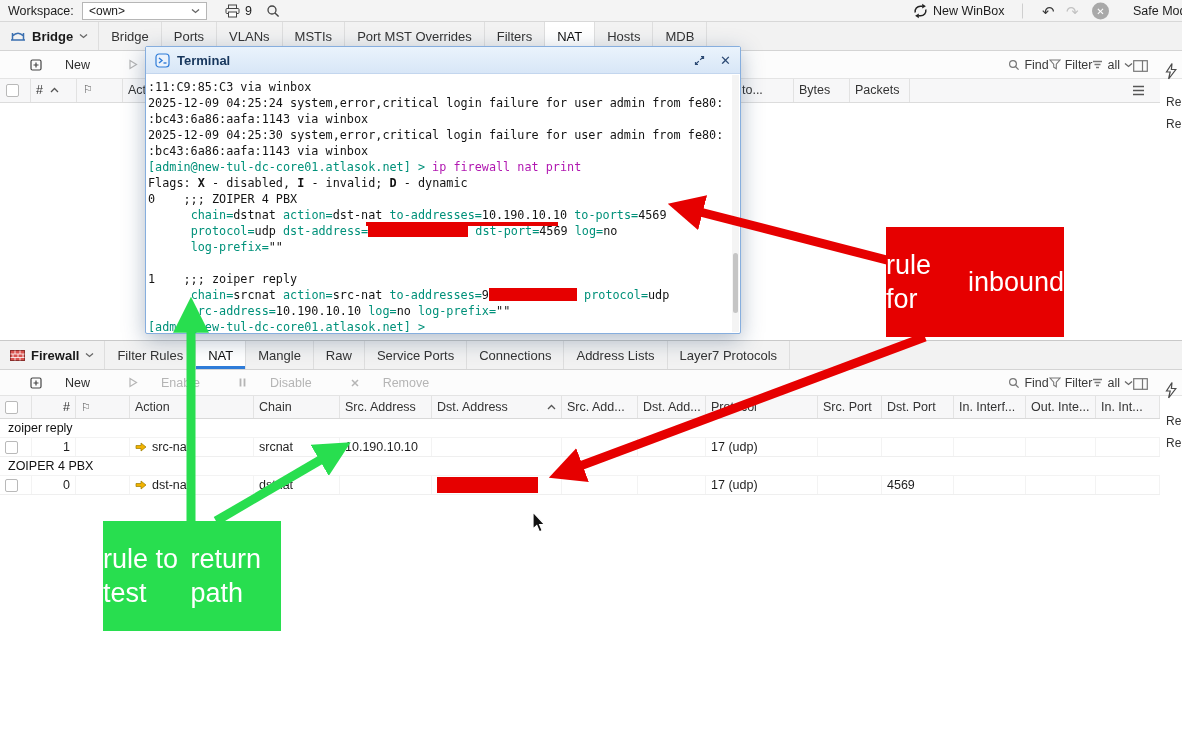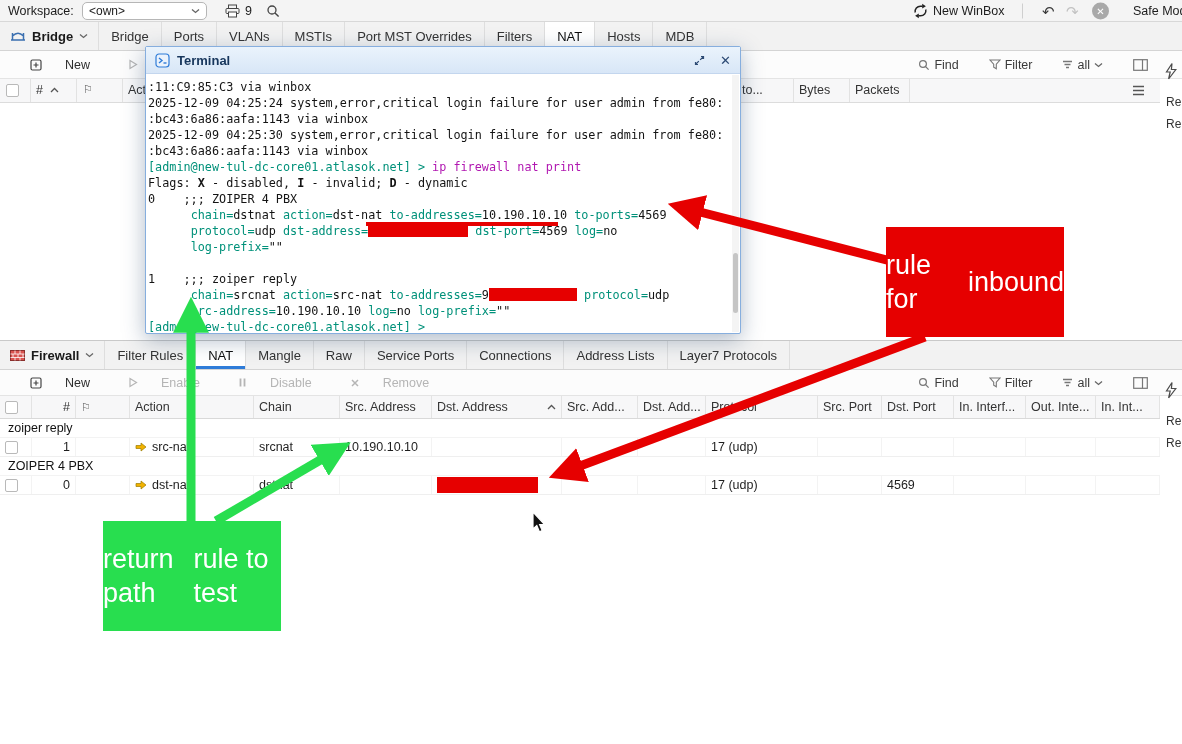--- a/index.html
+++ b/index.html
@@ -4,21 +4,21 @@
 <style>
   *{margin:0;padding:0;box-sizing:border-box;}
   html,body{width:1182px;height:744px;overflow:hidden;}
   body{font-family:"Liberation Sans",sans-serif;background:#fff;}
   .screen{position:relative;width:1182px;height:744px;overflow:hidden;background:#fff;}
 
   
   .topbar{position:absolute;left:0;top:0;width:1182px;height:22px;background:#f4f4f4;border-bottom:1px solid #d8d8d8;font-size:12.5px;color:#1c1c1c;}
   .topbar > *{position:absolute;top:50%;transform:translateY(-50%);}
   .tb-ws-label{left:8px;}
-  .ws-select{left:82px;width:125px;height:18px;background:#fff;border:1px solid #b6b6b6;border-radius:5px;display:flex;align-items:center;justify-content:space-between;padding:0 6px;font-size:12px;}
+  .ws-select{left:82px;width:125px;height:18px;background:#fff;border:1px solid #b6b6b6;border-radius:0;display:flex;align-items:center;justify-content:space-between;padding:0 6px;font-size:12px;}
   .tb-printer{left:225px;display:flex;}
   .tb-print-count{left:245px;}
   .tb-search{left:266px;display:flex;}
   .nwb-icon{left:912px;display:flex;}
   .nwb-label{left:933px;white-space:nowrap;}
   .tb-divider{left:1022px;width:1px;height:15px;background:#cfcfcf;}
   .tb-undo{left:1042px;font-size:15px;color:#3a3a3a;line-height:1;}
   .tb-redo{left:1066px;font-size:15px;color:#c2c2c2;line-height:1;}
   .tb-circle-x{left:1092px;width:17px;height:17px;border-radius:50%;background:#a9a9a9;color:#fff;font-size:10px;display:flex;align-items:center;justify-content:center;}
   .tb-safe{left:1133px;white-space:nowrap;}
@@ -33,21 +33,21 @@
   .tab{display:flex;align-items:center;padding:0 12px;font-size:13px;color:#333;border-right:1px solid #dedede;position:relative;white-space:nowrap;}
   .tab:first-child{border-left:1px solid #dedede;}
   .tab.active{color:#0d0d0d;background:#fff;}
   .tab.active::after{content:"";position:absolute;left:0;right:0;bottom:0;height:3px;background:#2f7cd8;}
   .win-toolbar{position:absolute;left:0;top:29px;width:100%;background:#fcfcfc;border-bottom:1px solid #e4e4e4;display:flex;align-items:center;font-size:12.5px;color:#2e2e2e;}
   .bridge .win-toolbar{height:28px;}
   .firewall .win-toolbar{height:26px;}
   .tool-btn{display:flex;align-items:center;gap:23px;margin-left:22px;padding-left:16px;}
   .tool-btn.first{margin-left:14px;}
   .tool-btn.disabled{color:#b5b5b5;}
-  .tool-right{position:absolute;right:34px;display:flex;align-items:center;gap:30px;color:#3a3a3a;}
+  .tool-right{position:absolute;right:34px;display:flex;align-items:flex-end;gap:0;color:#3a3a3a;}
   .tool-item{display:flex;align-items:center;gap:4px;}
 
   
   .bridge-header{position:absolute;left:0;top:57px;width:1160px;height:24px;background:#f7f7f8;border-bottom:1px solid #dcdcdc;font-size:12.5px;color:#333;}
   .bh-cell{position:absolute;top:4px;white-space:nowrap;}
   .bh-sep{position:absolute;top:0;width:1px;height:100%;background:#e2e2e2;}
   .bh-icon{position:absolute;display:flex;}
   .bridge-content{position:absolute;left:0;top:81px;width:1160px;bottom:0;background:#fff;}
 
   
@@ -457,21 +457,21 @@
     <line x1="925" y1="337" x2="580" y2="466" stroke="#e60000" stroke-width="9" marker-end="url(#mr)"></line>
     <line x1="191" y1="521" x2="191" y2="330" stroke="#28de4f" stroke-width="9" marker-end="url(#mg)"></line>
     <line x1="216" y1="521" x2="322" y2="459" stroke="#28de4f" stroke-width="9" marker-end="url(#mg)"></line>
   </svg>
 
   <div class="ann-box ann-red">
     <span>rule for</span>
     <span>inbound</span>
   </div>
   <div class="ann-box ann-green">
+    <span>rule to test</span>
     <span>return path</span>
-    <span>rule to test</span>
   </div>
 
   <svg class="cursor" width="20" height="24" viewBox="0 0 20 24">
     <path d="M5 1 L5 18 L8.8 14.6 L11.4 20.8 L14.2 19.6 L11.6 13.5 L16.6 13.5 Z" fill="#111" stroke="#fff" stroke-width="1.2"></path>
   </svg>
 
 </div>
 
 </body></html>

